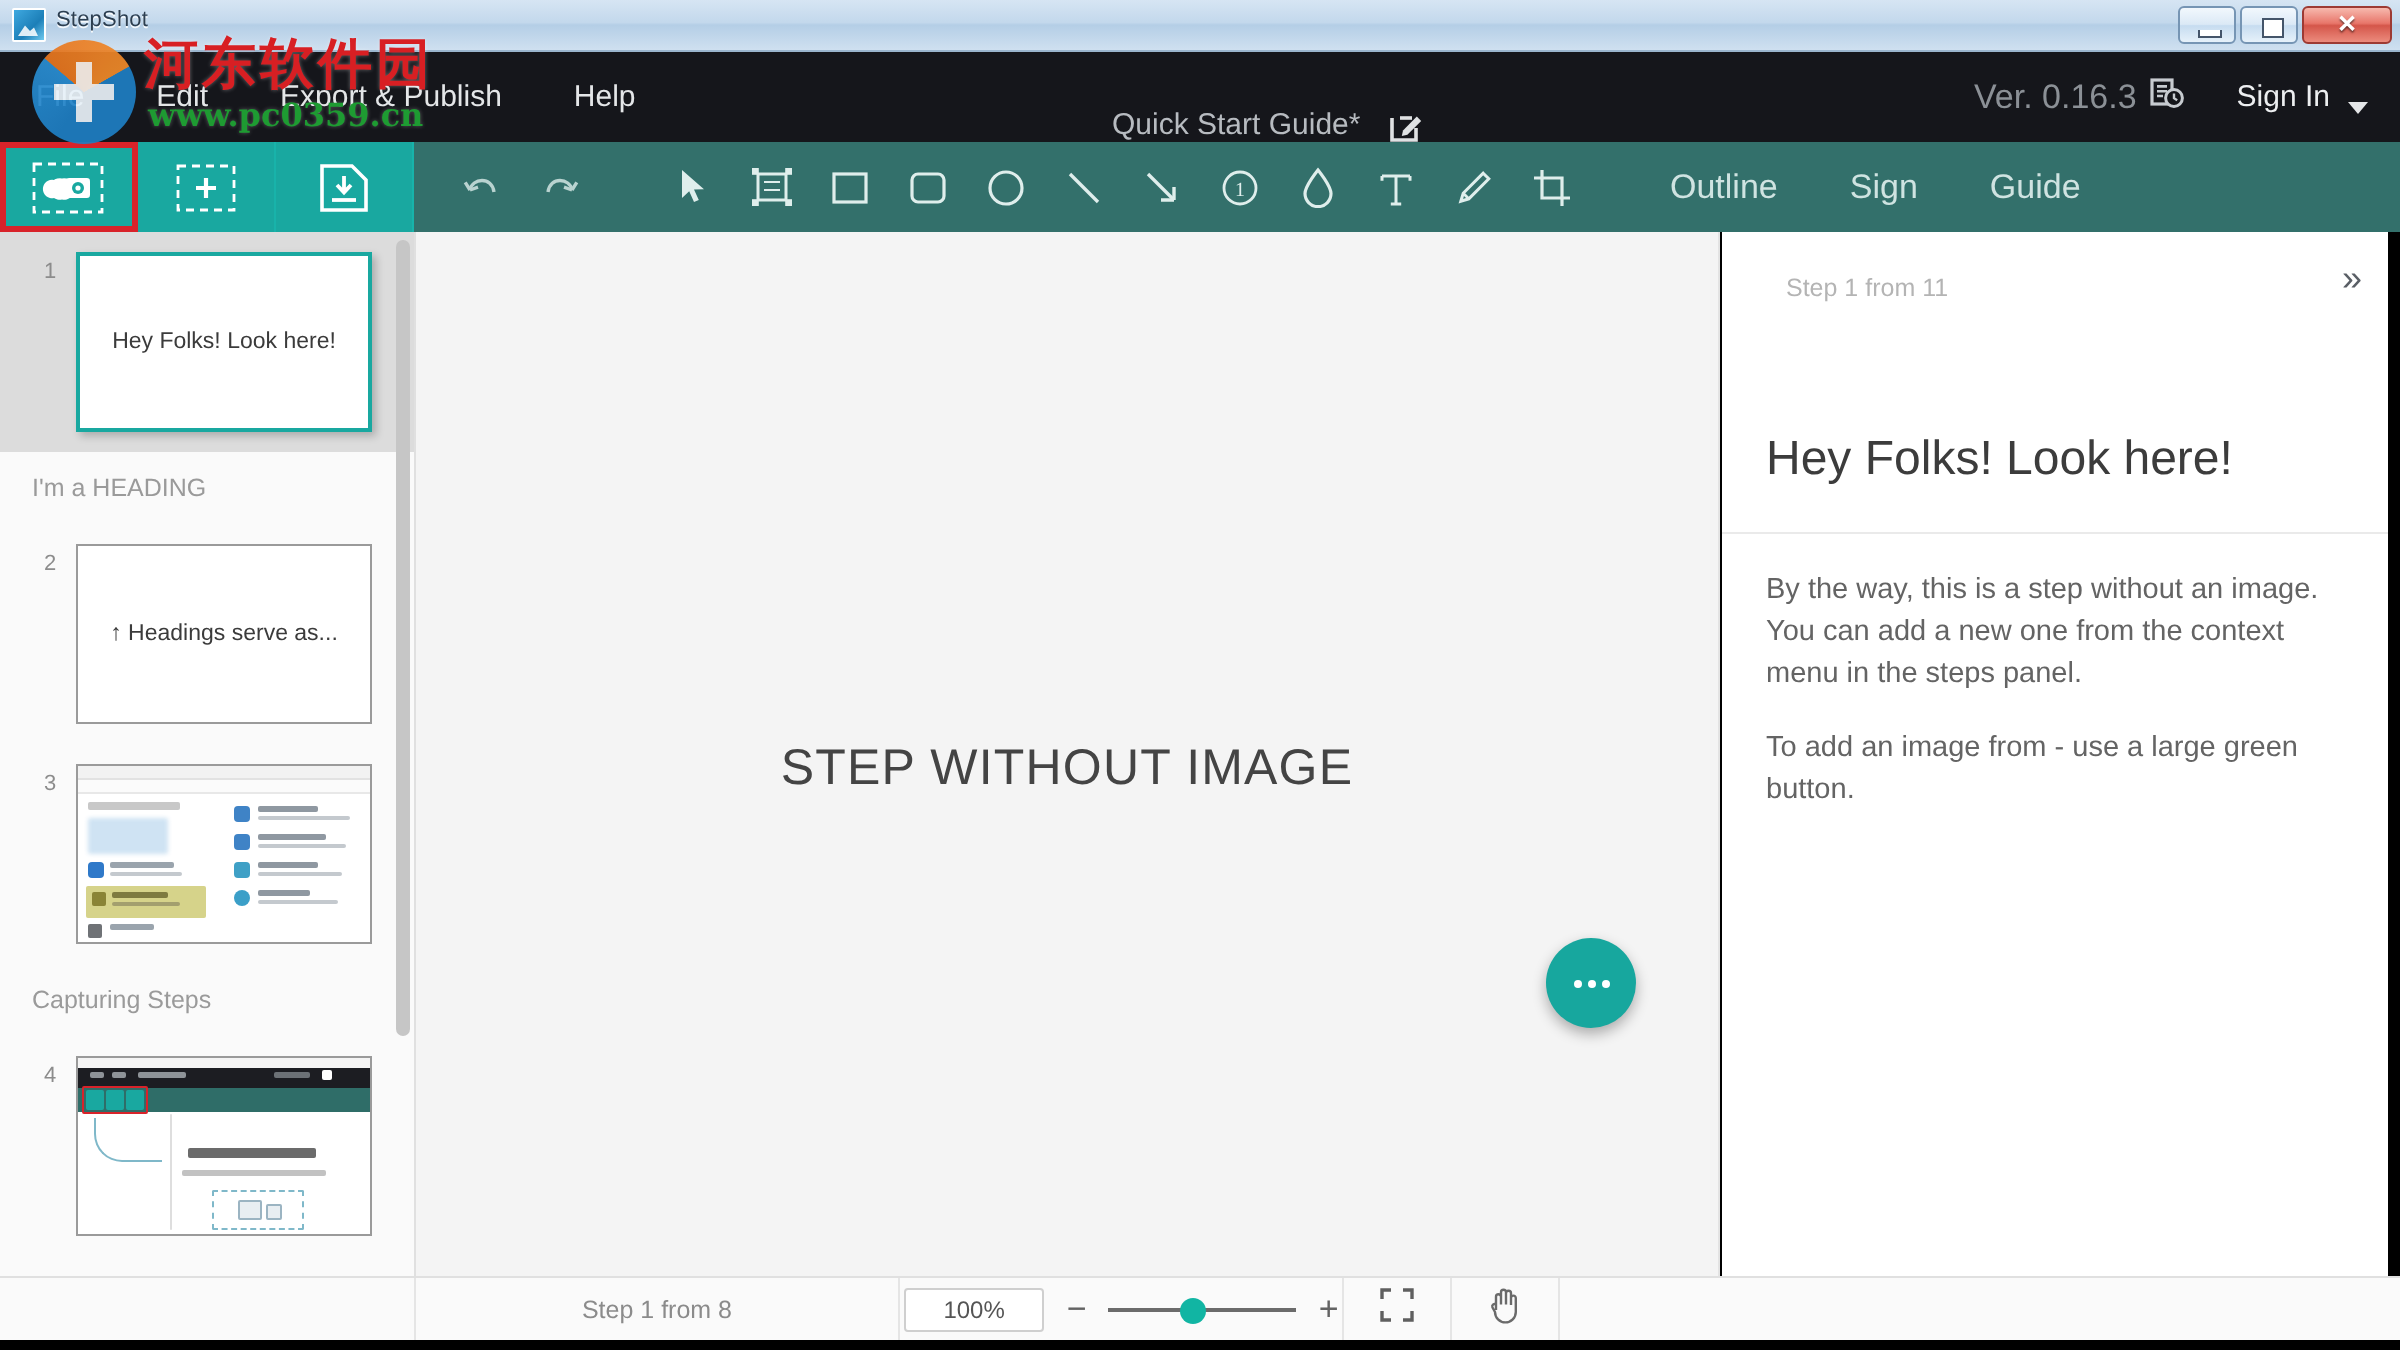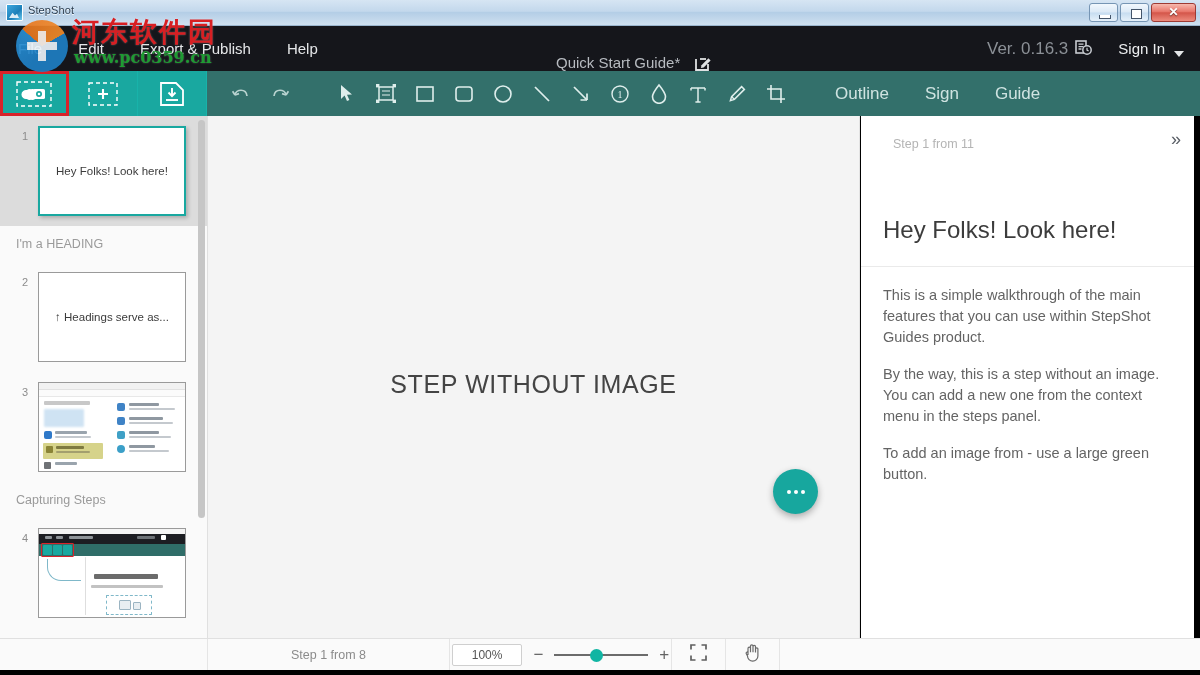--- a/index.html
+++ b/index.html
@@ -566,21 +566,20 @@
     </div>
   </div>
 
   <div class="rightpanel">
     <div class="rp-head">
       <span class="rp-step-count">Step 1 from 11</span>
       <span class="rp-collapse">»</span>
     </div>
     <div class="rp-title">Hey Folks! Look here!</div>
     <div class="rp-body">
-      <p>This is a simple walkthrough of the main features that you can use within StepShot Guides product.</p>
       <p>By the way, this is a step without an image. You can add a new one from the context menu in the steps panel.</p>
       <p>To add an image from - use a large green button.</p>
     </div>
   </div>
 
   <div class="statusbar">
     <div class="sb-left"></div>
     <div class="sb-stepcount">Step 1 from 8</div>
     <div class="sb-zoom">
       <span class="zoom-box">100%</span>

